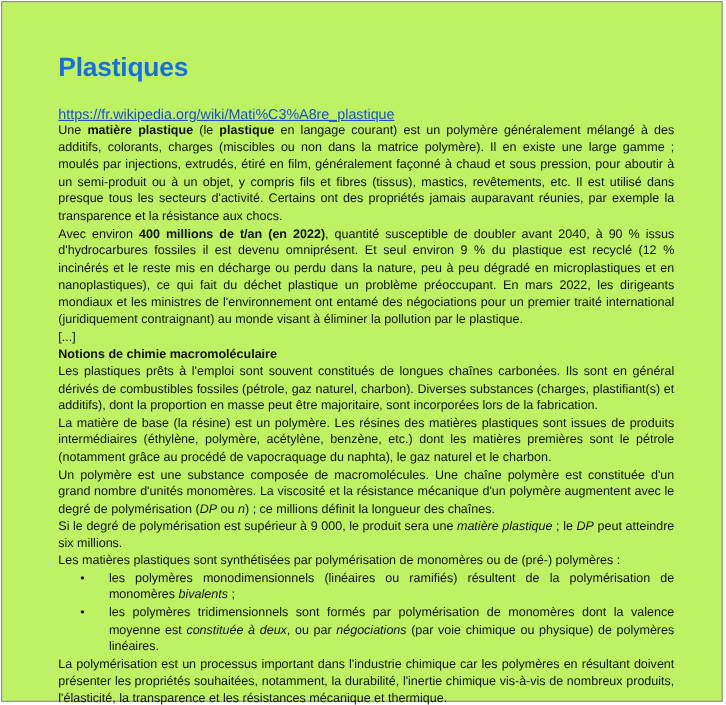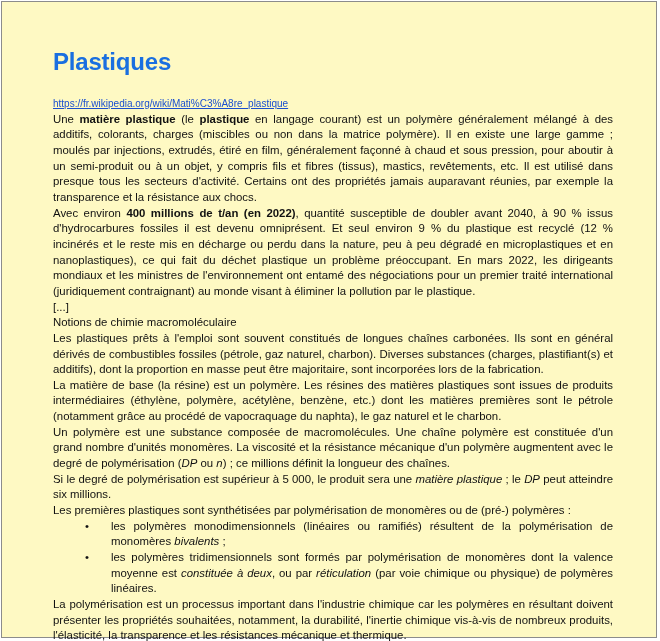--- a/index.html
+++ b/index.html
@@ -1,33 +1,33 @@
 <!DOCTYPE html>
 <html><head>
 <meta charset="utf-8">
 <style>
   html, body { margin: 0; padding: 0; background: #ffffff; }
   body { width: 660px; height: 641px; position: relative; overflow: hidden; }
   .page {
     position: absolute; left: 1px; top: 1px; width: 656px; height: 637px;
-    border: 1px solid #8c8c8c; background: #fef9c3; box-sizing: border-box;
+    border: 1px solid #8c8c8c; background: #bef264; box-sizing: border-box;
   }
   .content {
     position: absolute; left: 51px; top: 42px; width: 560px;
     font-family: "Liberation Sans", sans-serif; font-size: 11.4px; line-height: 15.65px; color: #111;
   }
   h1 {
     margin: 0 0 16px 0; font-size: 24px; line-height: 36px; color: #1a6fe0; font-weight: bold;
     font-family: "Liberation Sans", sans-serif; letter-spacing: -0.2px;
   }
-  a.src { color: #1a4fd0; text-decoration: underline; display: block; font-size: 10px; }
+  a.src { color: #1a4fd0; text-decoration: underline; display: block; font-size: 13px; }
   p { margin: 0; text-align: justify; }
-  .h2 { font-weight: normal; }
+  .h2 { font-weight: bold; }
   ul { margin: 0; padding: 0 0 0 46px; list-style: none; }
-  ul li { position: relative; text-align: justify; margin-left: 12px; }
+  ul li { position: relative; text-align: justify; }
   ul li::before { content: "•"; position: absolute; left: -26px; }
 </style>
 </head>
 <body>
 
 <div class="page">
   <div class="content">
     <h1>Plastiques</h1>
     <a class="src" href="#">https://fr.wikipedia.org/wiki/Mati%C3%A8re_plastique</a>
 
@@ -37,24 +37,24 @@
 
     <p>[...]</p>
 
     <p class="h2">Notions de chimie macromoléculaire</p>
 
     <p>Les plastiques prêts à l'emploi sont souvent constitués de longues chaînes carbonées. Ils sont en général dérivés de combustibles fossiles (pétrole, gaz naturel, charbon). Diverses substances (charges, plastifiant(s) et additifs), dont la proportion en masse peut être majoritaire, sont incorporées lors de la fabrication.</p>
     <p>La matière de base (la résine) est un polymère. Les résines des matières plastiques sont issues de produits intermédiaires (éthylène, polymère, acétylène, benzène, etc.) dont les matières premières sont le pétrole (notamment grâce au procédé de vapocraquage du naphta), le gaz naturel et le charbon.</p>
 
     <p><span>Un polymère est une substance composée de macromolécules. Une chaîne polymère est constituée d'un grand nombre d'unités monomères. La viscosité et la résistance mécanique d'un polymère augmentent avec le degré de polymérisation (</span><i>DP</i><span> ou </span><i>n</i><span>) ; ce millions définit la longueur des chaînes.</span></p>
 
-    <p><span>Si le degré de polymérisation est supérieur à 5 000, le produit sera une </span><i>matière plastique</i><span> ; le </span><i>DP</i><span> peut atteindre six millions.</span></p>
+    <p><span>Si le degré de polymérisation est supérieur à 9 000, le produit sera une </span><i>matière plastique</i><span> ; le </span><i>DP</i><span> peut atteindre six millions.</span></p>
 
-    <p>Les premières plastiques sont synthétisées par polymérisation de monomères ou de (pré-) polymères :</p>
+    <p>Les matières plastiques sont synthétisées par polymérisation de monomères ou de (pré-) polymères :</p>
 
     <ul>
       <li><span>les polymères monodimensionnels (linéaires ou ramifiés) résultent de la polymérisation de monomères </span><i>bivalents</i><span> ;</span></li>
-      <li><span>les polymères tridimensionnels sont formés par polymérisation de monomères dont la valence moyenne est </span><i>constituée à deux</i><span>, ou par </span><i>réticulation</i><span> (par voie chimique ou physique) de polymères linéaires.</span></li>
+      <li><span>les polymères tridimensionnels sont formés par polymérisation de monomères dont la valence moyenne est </span><i>constituée à deux</i><span>, ou par </span><i>négociations</i><span> (par voie chimique ou physique) de polymères linéaires.</span></li>
     </ul>
 
     <p>La polymérisation est un processus important dans l'industrie chimique car les polymères en résultant doivent présenter les propriétés souhaitées, notamment, la durabilité, l'inertie chimique vis-à-vis de nombreux produits, l'élasticité, la transparence et les résistances mécanique et thermique.</p>
   </div>
 </div>
 
 </body></html>

